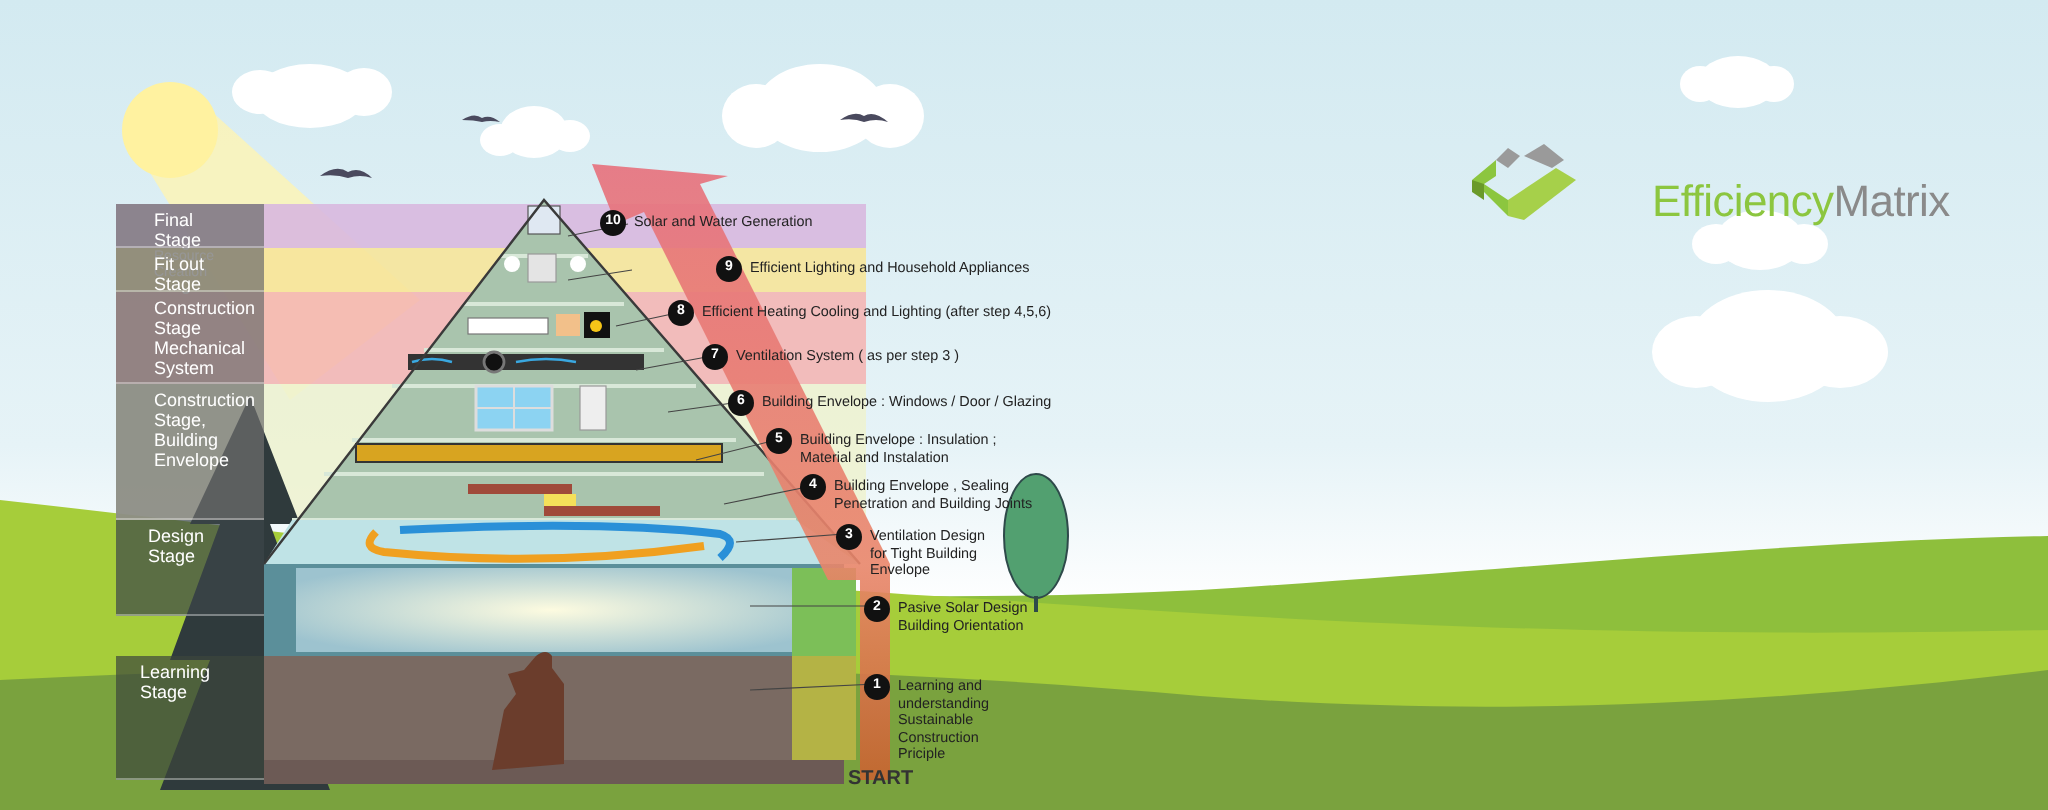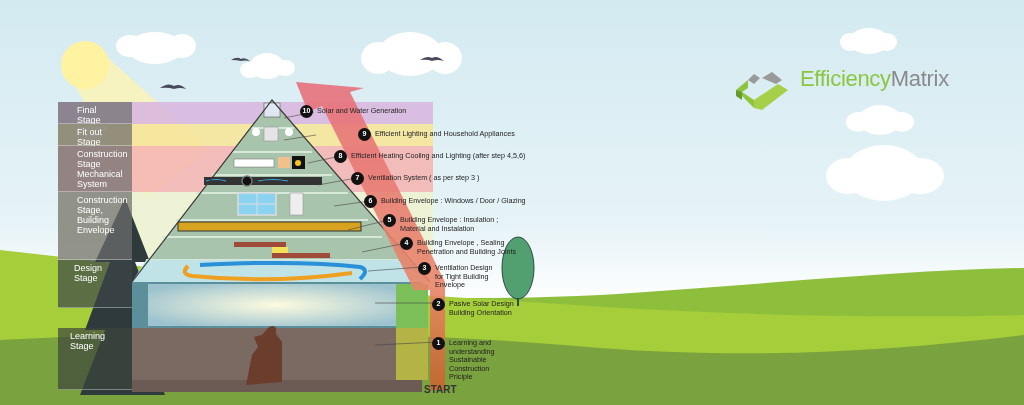--- a/index.html
+++ b/index.html
@@ -20,21 +20,21 @@
     font-size: 7.2px; line-height: 8.5px; color: #222;
   }
   .step .num {
     width: 13px; height: 13px; border-radius: 50%;
     background: #111; color: #fff; font-weight: bold;
     font-size: 7px; display: flex; align-items: center; justify-content: center;
     flex: 0 0 13px; margin-right: 4px; margin-top: -2px;
   }
   .step .txt { white-space: pre-line; }
   #start-label { position: absolute; left: 424px; top: 384px; font-size: 10px; font-weight: bold; color: #333; }
-  #logo { position: absolute; left: 732px; top: 66px; display: flex; align-items: flex-start; }
+  #logo { position: absolute; left: 732px; top: 66px; display: flex; align-items: flex-end; gap: 26px; }
   #logo .brand { font-size: 22px; margin-left: 8px; letter-spacing: -0.3px; }
   #logo .b1 { color: #8cc63f; }
   #logo .b2 { color: #8a8a8a; }
 </style>
 </head>
 <body>
 
 <svg id="scene" viewBox="0 0 1024 405" width="1024" height="405">
   <defs>
     <linearGradient id="skyG" x1="0" y1="0" x2="0" y2="1">

